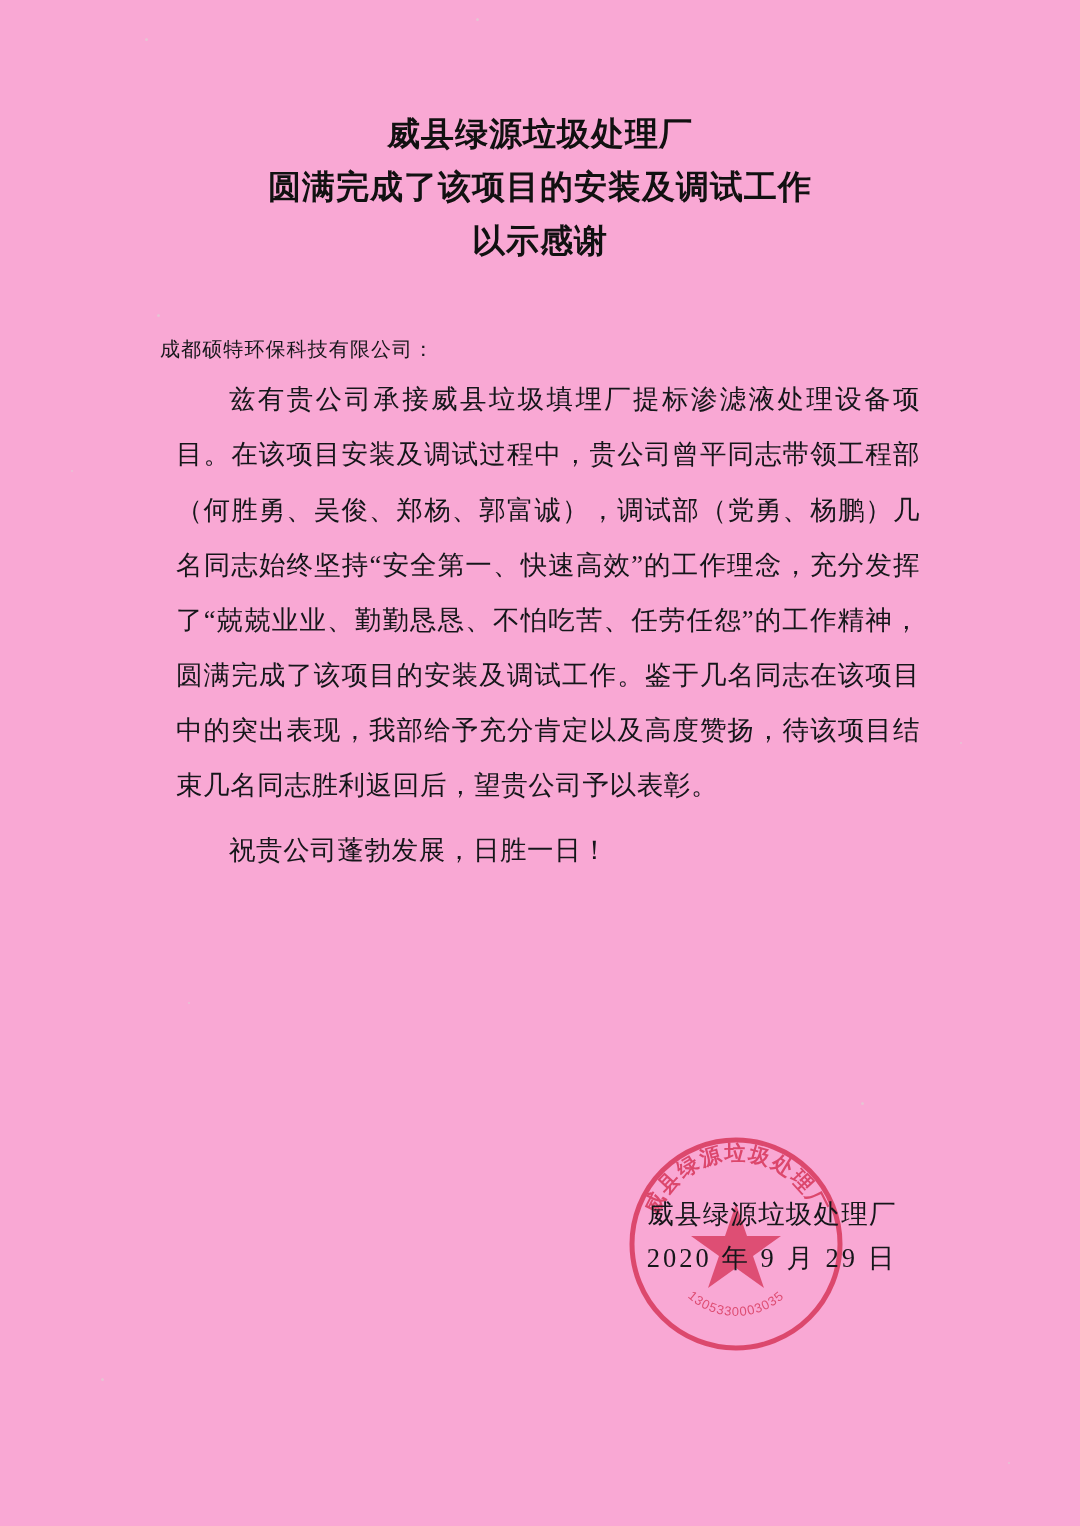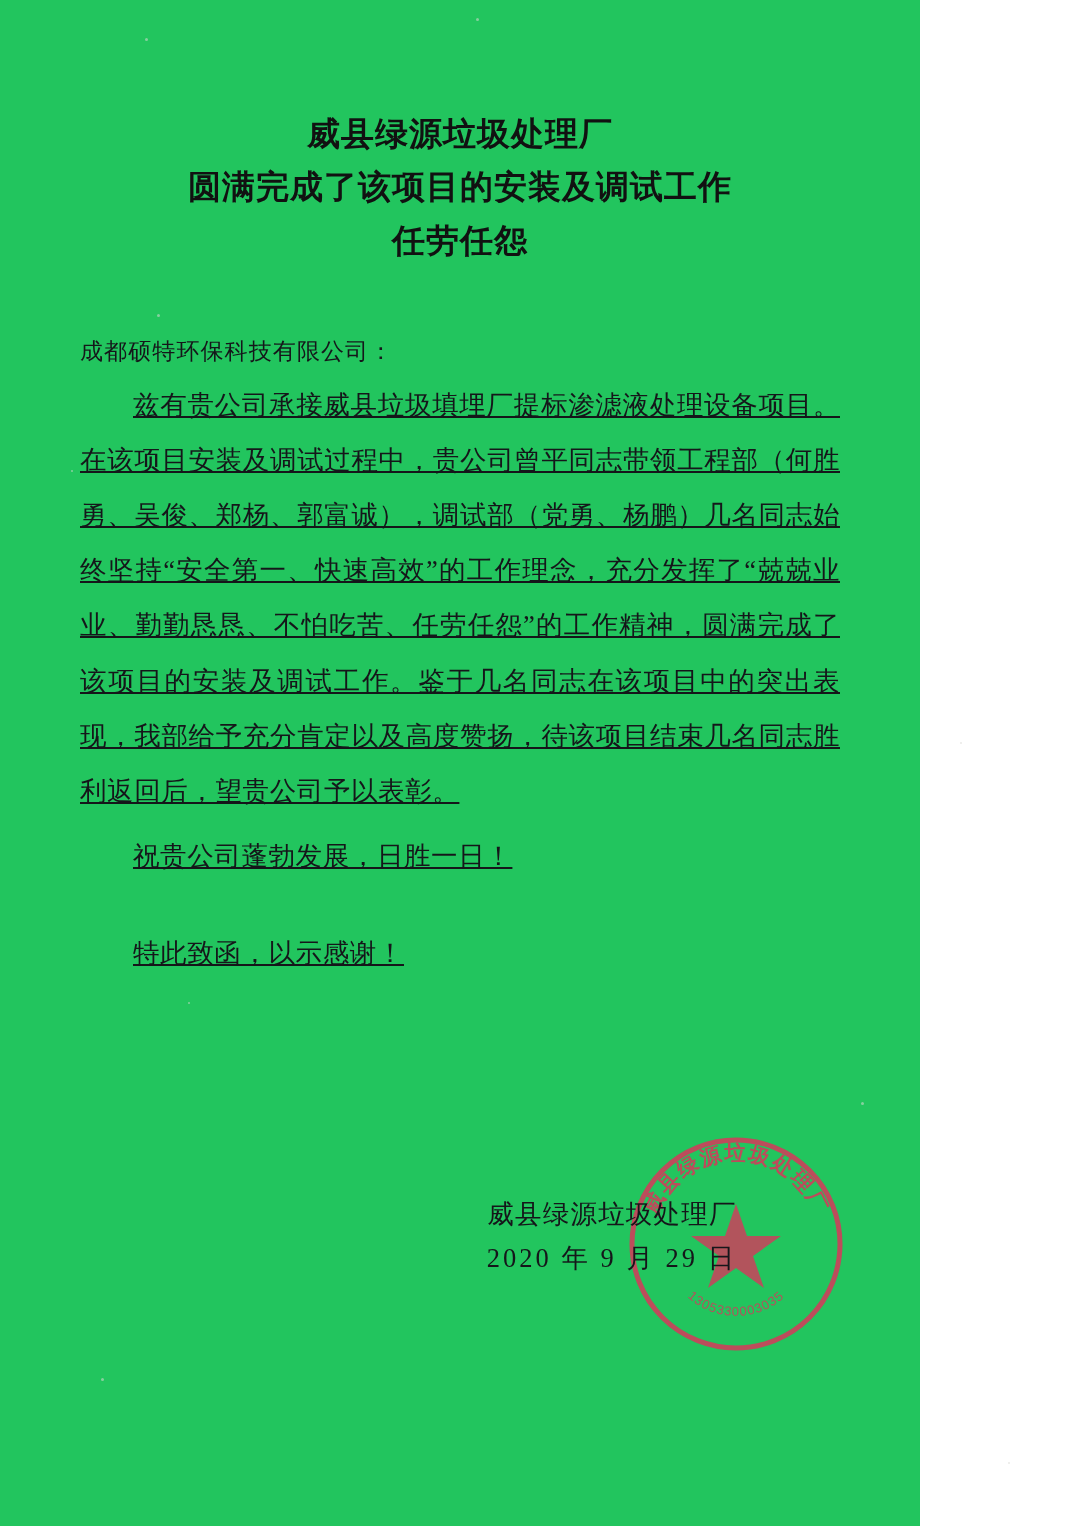--- a/index.html
+++ b/index.html
@@ -10,23 +10,23 @@
     width: 1080px;
     height: 1526px;
     background: #ffffff;
     font-family: "Liberation Serif", "DejaVu Serif", serif;
     color: #1a1a1a;
     position: relative;
     overflow: hidden;
   }
   .page {
     position: relative;
-    width: 920px;
+    width: 1080px;
     height: 1526px;
-    background: #22c55e;
+    background: #f9a8d4;
   }
   
   .speckle {
     position: absolute;
     background: #d8d8d4;
     border-radius: 50%;
     opacity: .55;
   }
   .doc-title {
     margin: 0;
@@ -41,35 +41,34 @@
   .doc-title .line {
     display: block;
     white-space: nowrap;
   }
   .body-block {
     margin: 0 auto;
     padding-top: 62px;
     width: 760px;
   }
   .salutation {
-    font-size: 23px;
+    font-size: 20px;
     line-height: 1.9;
     letter-spacing: 1.1px;
     color: #15161a;
   }
   .para {
     font-size: 26.5px;
     line-height: 2.08;
     text-align: justify;
     text-justify: inter-ideograph;
     text-indent: 2em;
     letter-spacing: .6px;
     color: #15161a;
-    margin: 10px 0 0 0;
-    text-decoration: underline;
+    margin: 10px 0 0 16px;
   }
   .para.tight {
     margin-top: 4px;
   }
   .para.spaced {
     margin-top: 42px;
   }
   .sign-block {
     position: absolute;
     right: 148px;
@@ -125,28 +124,27 @@
   <div class="speckle" style="left:71px;top:470px;width:2px;height:2px;"></div>
   <div class="speckle" style="left:960px;top:742px;width:2px;height:2px;"></div>
   <div class="speckle" style="left:188px;top:1002px;width:2px;height:2px;"></div>
   <div class="speckle" style="left:861px;top:1102px;width:3px;height:3px;"></div>
   <div class="speckle" style="left:101px;top:1378px;width:3px;height:3px;"></div>
   <div class="speckle" style="left:1008px;top:1462px;width:2px;height:2px;"></div>
 
   <h1 class="doc-title">
     <span class="line">威县绿源垃圾处理厂</span>
     <span class="line">圆满完成了该项目的安装及调试工作</span>
-    <span class="line">任劳任怨</span>
+    <span class="line">以示感谢</span>
   </h1>
 
   <div class="body-block">
     <div class="salutation">成都硕特环保科技有限公司：</div>
     <p class="para tight">兹有贵公司承接威县垃圾填埋厂提标渗滤液处理设备项目。在该项目安装及调试过程中，贵公司曾平同志带领工程部（何胜勇、吴俊、郑杨、郭富诚），调试部（党勇、杨鹏）几名同志始终坚持“安全第一、快速高效”的工作理念，充分发挥了“兢兢业业、勤勤恳恳、不怕吃苦、任劳任怨”的工作精神，圆满完成了该项目的安装及调试工作。鉴于几名同志在该项目中的突出表现，我部给予充分肯定以及高度赞扬，待该项目结束几名同志胜利返回后，望贵公司予以表彰。</p>
     <p class="para">祝贵公司蓬勃发展，日胜一日！</p>
-    <p class="para spaced">特此致函，以示感谢！</p>
   </div>
 
   <div class="seal">
     <svg width="232" height="232" viewBox="0 0 232 232" xmlns="http://www.w3.org/2000/svg">
       <defs>
         <path id="sealArcTop" d="M 32 116 A 84 84 0 0 1 200 116"></path>
         <path id="sealArcBottom" d="M 44 116 A 72 72 0 0 0 188 116"></path>
       </defs>
       <circle cx="116" cy="116" r="104" fill="none" stroke="#d7375b" stroke-width="5" opacity="0.85"></circle>
 

